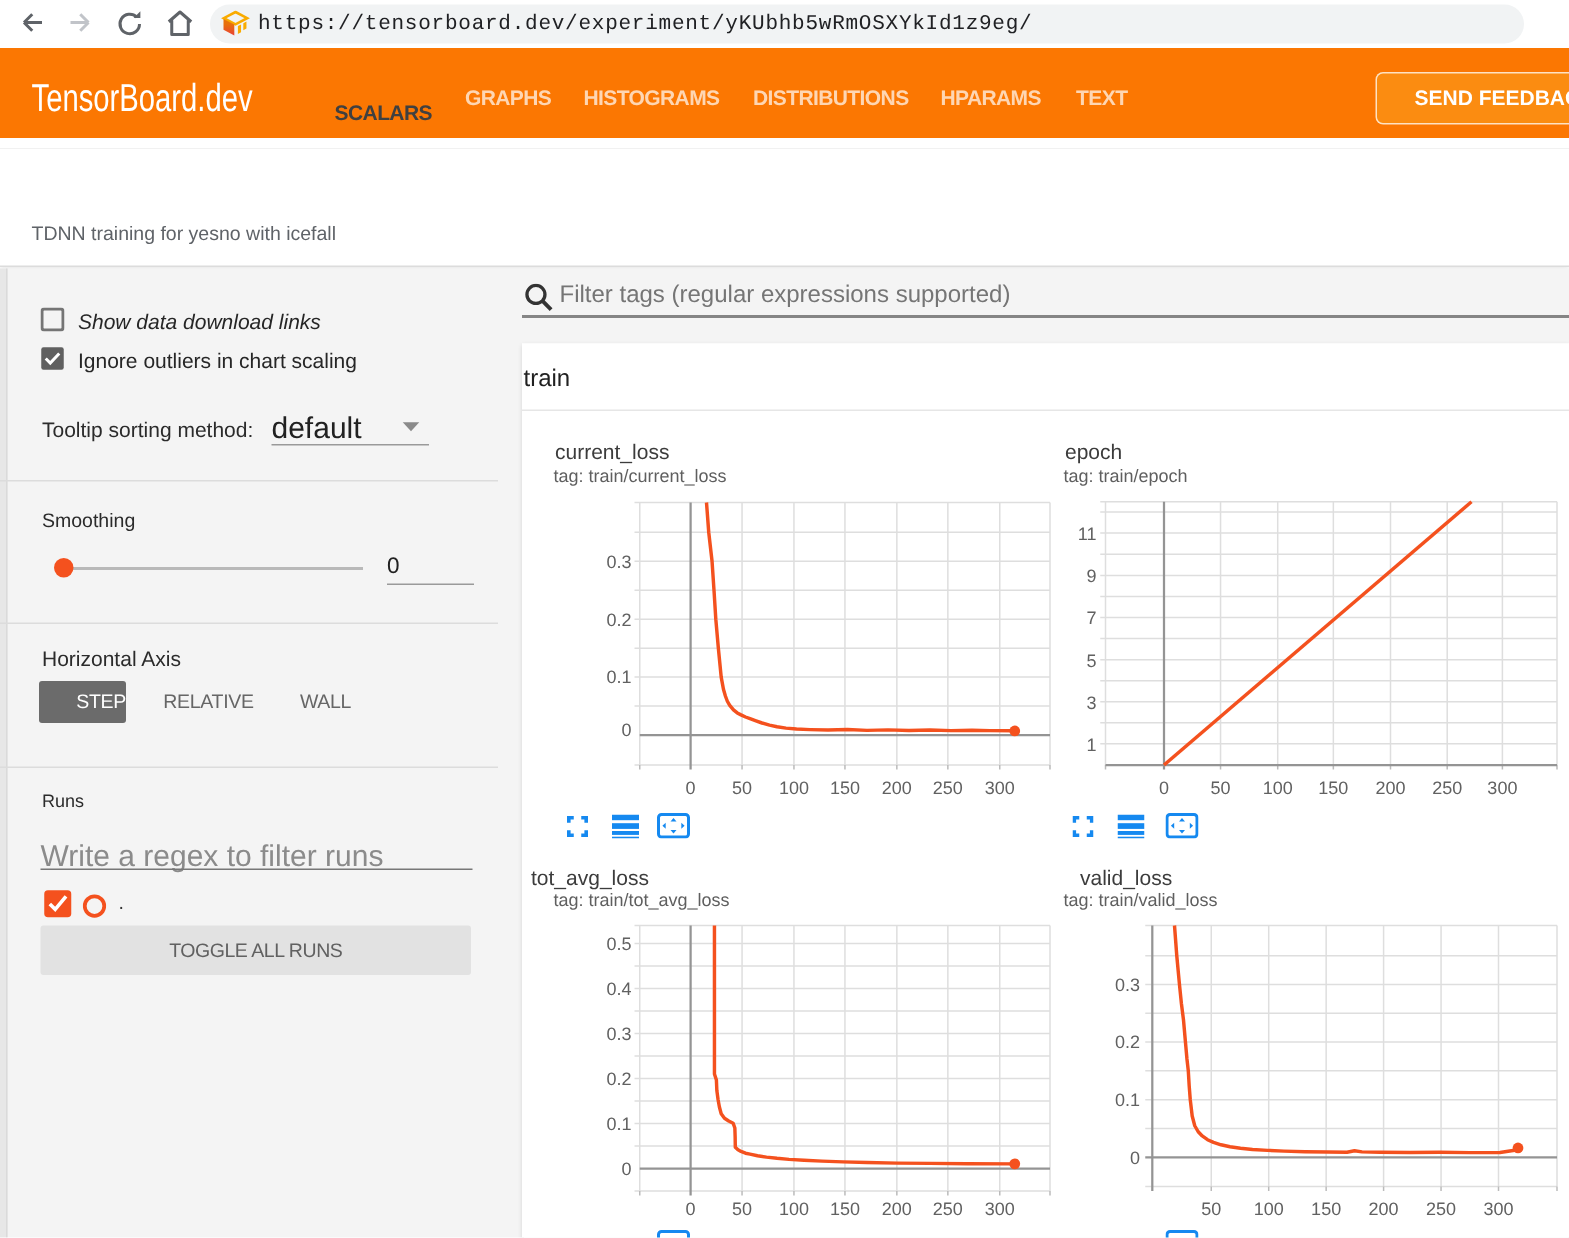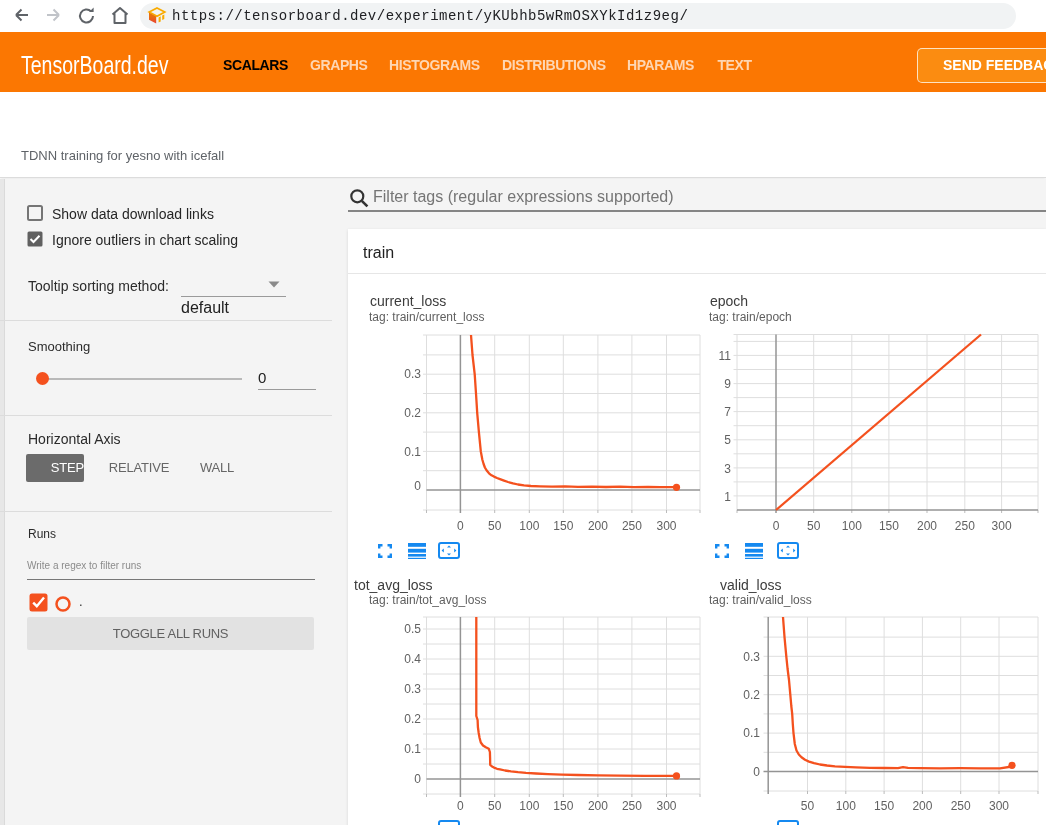--- a/index.html
+++ b/index.html
@@ -16,21 +16,21 @@
     font-size:14px; color:#202124; letter-spacing:0.5px; }
 
   
   #hdr { position:absolute; left:0; top:32px; width:1046px; height:60px; background:#fb7702; }
   #hdr-shadow { position:absolute; left:0; top:99px; width:1046px; height:5px;
     background:linear-gradient(to bottom, rgba(0,0,0,0.22), rgba(0,0,0,0)); }
   #logo { position:absolute; left:21px; top:20px; color:#fff; font-size:26px; line-height:26px;
     transform:scaleX(0.75); transform-origin:0 0; white-space:nowrap; }
   .tab { position:absolute; top:0; height:67px; line-height:67px; font-size:14px;
     font-weight:bold; letter-spacing:-0.4px; color:rgba(255,255,255,0.7); text-align:center; }
-  .tab.active { color:#000000; }
+  .tab.active { color:#404040;margin-top:10px; }
   #tab-underline { position:absolute; left:212px; top:63px; width:86px; height:3px; background:#fff; }
   #feedback { position:absolute; left:917px; top:16px; width:140px; height:35px;
     background:#fb8c11; border:1.5px solid rgba(255,255,255,0.75); border-radius:5px;
     color:#fff; font-size:14px; font-weight:bold; letter-spacing:0px;
     line-height:32px; padding-left:25px; white-space:nowrap; overflow:hidden; }
 
   
   #band { position:absolute; left:0; top:99px; width:1046px; height:79px; background:#fff;
     border-bottom:1px solid #dcdcdc; box-shadow:0 2px 3px rgba(0,0,0,0.08); }
   #band-title { position:absolute; left:21px; top:148px; font-size:13px; color:#5f6368; }
@@ -42,21 +42,21 @@
   .divider { position:absolute; left:0px; width:332px; height:1px; background:#dcdcdc; }
   .sb-label { position:absolute; font-size:13px; color:#2b2b2b; }
   .cb-label { position:absolute; font-size:14px; color:#262626; }
 
   
   #main { position:absolute; left:332px; top:179px; width:714px; height:646px; background:#f4f4f4; }
   #card { position:absolute; left:348px; top:229px; width:698px; height:600px; background:#fff;
     box-shadow:0 1px 3px rgba(0,0,0,0.12); }
   #card-hdr { position:absolute; left:348px; top:229px; width:698px; height:45px;
     border-bottom:1px solid #e6e6e6; background:#fff; }
-  #train-label { position:absolute; left:363px; top:244px; font-size:16px; color:#212121; }
+  #train-label { position:absolute; left:349px; top:244px; font-size:16px; color:#212121; }
   .chart-title { position:absolute; font-size:14px; color:#3c3c3c; }
   .chart-tag { position:absolute; font-size:12px; color:#5f5f5f; }
 </style>
 </head>
 <body>
 <div id="page">
 
   <div id="chrome">
     <svg class="abs" style="left:10px;top:5px" width="22" height="22" viewBox="0 0 22 22">
       <path d="M18 10 H6 M6 10 l5.5 -5.5 M6 10 l5.5 5.5" stroke="#5f6368" stroke-width="2" fill="none"></path>
@@ -103,30 +103,30 @@
   <div id="band"></div>
   <div id="band-title">TDNN training for yesno with icefall</div>
 
   <div id="sidebar">
     <div id="sidescroll"></div>
   </div>
 
   <svg class="abs" style="left:27px;top:204.5px" width="16" height="16" viewBox="0 0 16 16">
     <rect x="1" y="1" width="14" height="14" rx="1.5" fill="none" stroke="#757575" stroke-width="2"></rect>
   </svg>
-  <div class="cb-label" style="left:52px;top:206px;">Show data download links</div>
+  <div class="cb-label" style="left:52px;top:206px;font-style:italic;">Show data download links</div>
 
   <svg class="abs" style="left:27px;top:231px" width="16" height="16" viewBox="0 0 16 16">
     <rect x="0.5" y="0.5" width="15" height="15" rx="1.5" fill="#606060"></rect>
     <path d="M3.5 8 L6.5 11 L12.5 4.7" stroke="#fff" stroke-width="2" fill="none"></path>
   </svg>
   <div class="cb-label" style="left:52px;top:232px;">Ignore outliers in chart scaling</div>
 
   <div class="sb-label" style="left:28px;top:278px;font-size:14px;">Tooltip sorting method:</div>
-  <div class="abs" style="left:181px;top:275px;font-size:16px;color:#212121;margin-top:24px;">default</div>
+  <div class="abs" style="left:181px;top:275px;font-size:20px;color:#212121;">default</div>
   <div class="abs" style="left:181px;top:296px;width:105px;height:1px;background:#9a9a9a;"></div>
   <svg class="abs" style="left:268px;top:281px" width="12" height="7" viewBox="0 0 12 7">
     <path d="M0.5 0.5 H11.5 L6 6.5 Z" fill="#8a8a8a"></path>
   </svg>
 
   <div class="divider" style="top:320px;"></div>
 
   <div class="sb-label" style="left:28px;top:339px;">Smoothing</div>
   <div class="abs" style="left:42px;top:378px;width:200px;height:2px;background:#b9b9b9;"></div>
   <div class="abs" style="left:36px;top:372px;width:13px;height:13px;border-radius:50%;background:#f4511e;"></div>
@@ -139,21 +139,21 @@
   <div class="abs" style="left:26px;top:454px;width:58px;height:28px;background:#6b6b6b;border-radius:2px;
        color:#fff;font-size:13px;text-align:right;line-height:28px;letter-spacing:-0.2px;">STEP</div>
   <div class="abs" style="left:108px;top:454px;width:62px;height:28px;color:#666;font-size:13px;
        text-align:center;line-height:28px;letter-spacing:-0.2px;">RELATIVE</div>
   <div class="abs" style="left:196px;top:454px;width:42px;height:28px;color:#666;font-size:13px;
        text-align:center;line-height:28px;letter-spacing:-0.2px;">WALL</div>
 
   <div class="divider" style="top:511px;"></div>
 
   <div class="sb-label" style="left:28px;top:527px;font-size:12px;">Runs</div>
-  <div class="abs" style="left:27px;top:560px;font-size:10px;color:#8b8b8b;">Write a regex to filter runs</div>
+  <div class="abs" style="left:27px;top:560px;font-size:20px;color:#8b8b8b;">Write a regex to filter runs</div>
   <div class="abs" style="left:27px;top:579px;width:288px;height:1px;background:#777;"></div>
   <svg class="abs" style="left:29px;top:593px" width="19" height="19" viewBox="0 0 19 19">
     <rect x="0.5" y="0.5" width="18" height="18" rx="2.5" fill="#f4511e"></rect>
     <path d="M4.2 9.6 L7.8 13.2 L15 4.6" stroke="#fff" stroke-width="2.4" fill="none"></path>
   </svg>
   <svg class="abs" style="left:55px;top:595.5px" width="16" height="16" viewBox="0 0 16 16">
     <circle cx="8" cy="8" r="6.5" fill="none" stroke="#f4511e" stroke-width="2.5"></circle>
   </svg>
   <div class="abs" style="left:79px;top:594px;font-size:13px;color:#333;">.</div>
   <div class="abs" style="left:27px;top:617px;width:287px;height:33px;background:#e2e2e2;border-radius:2px;

